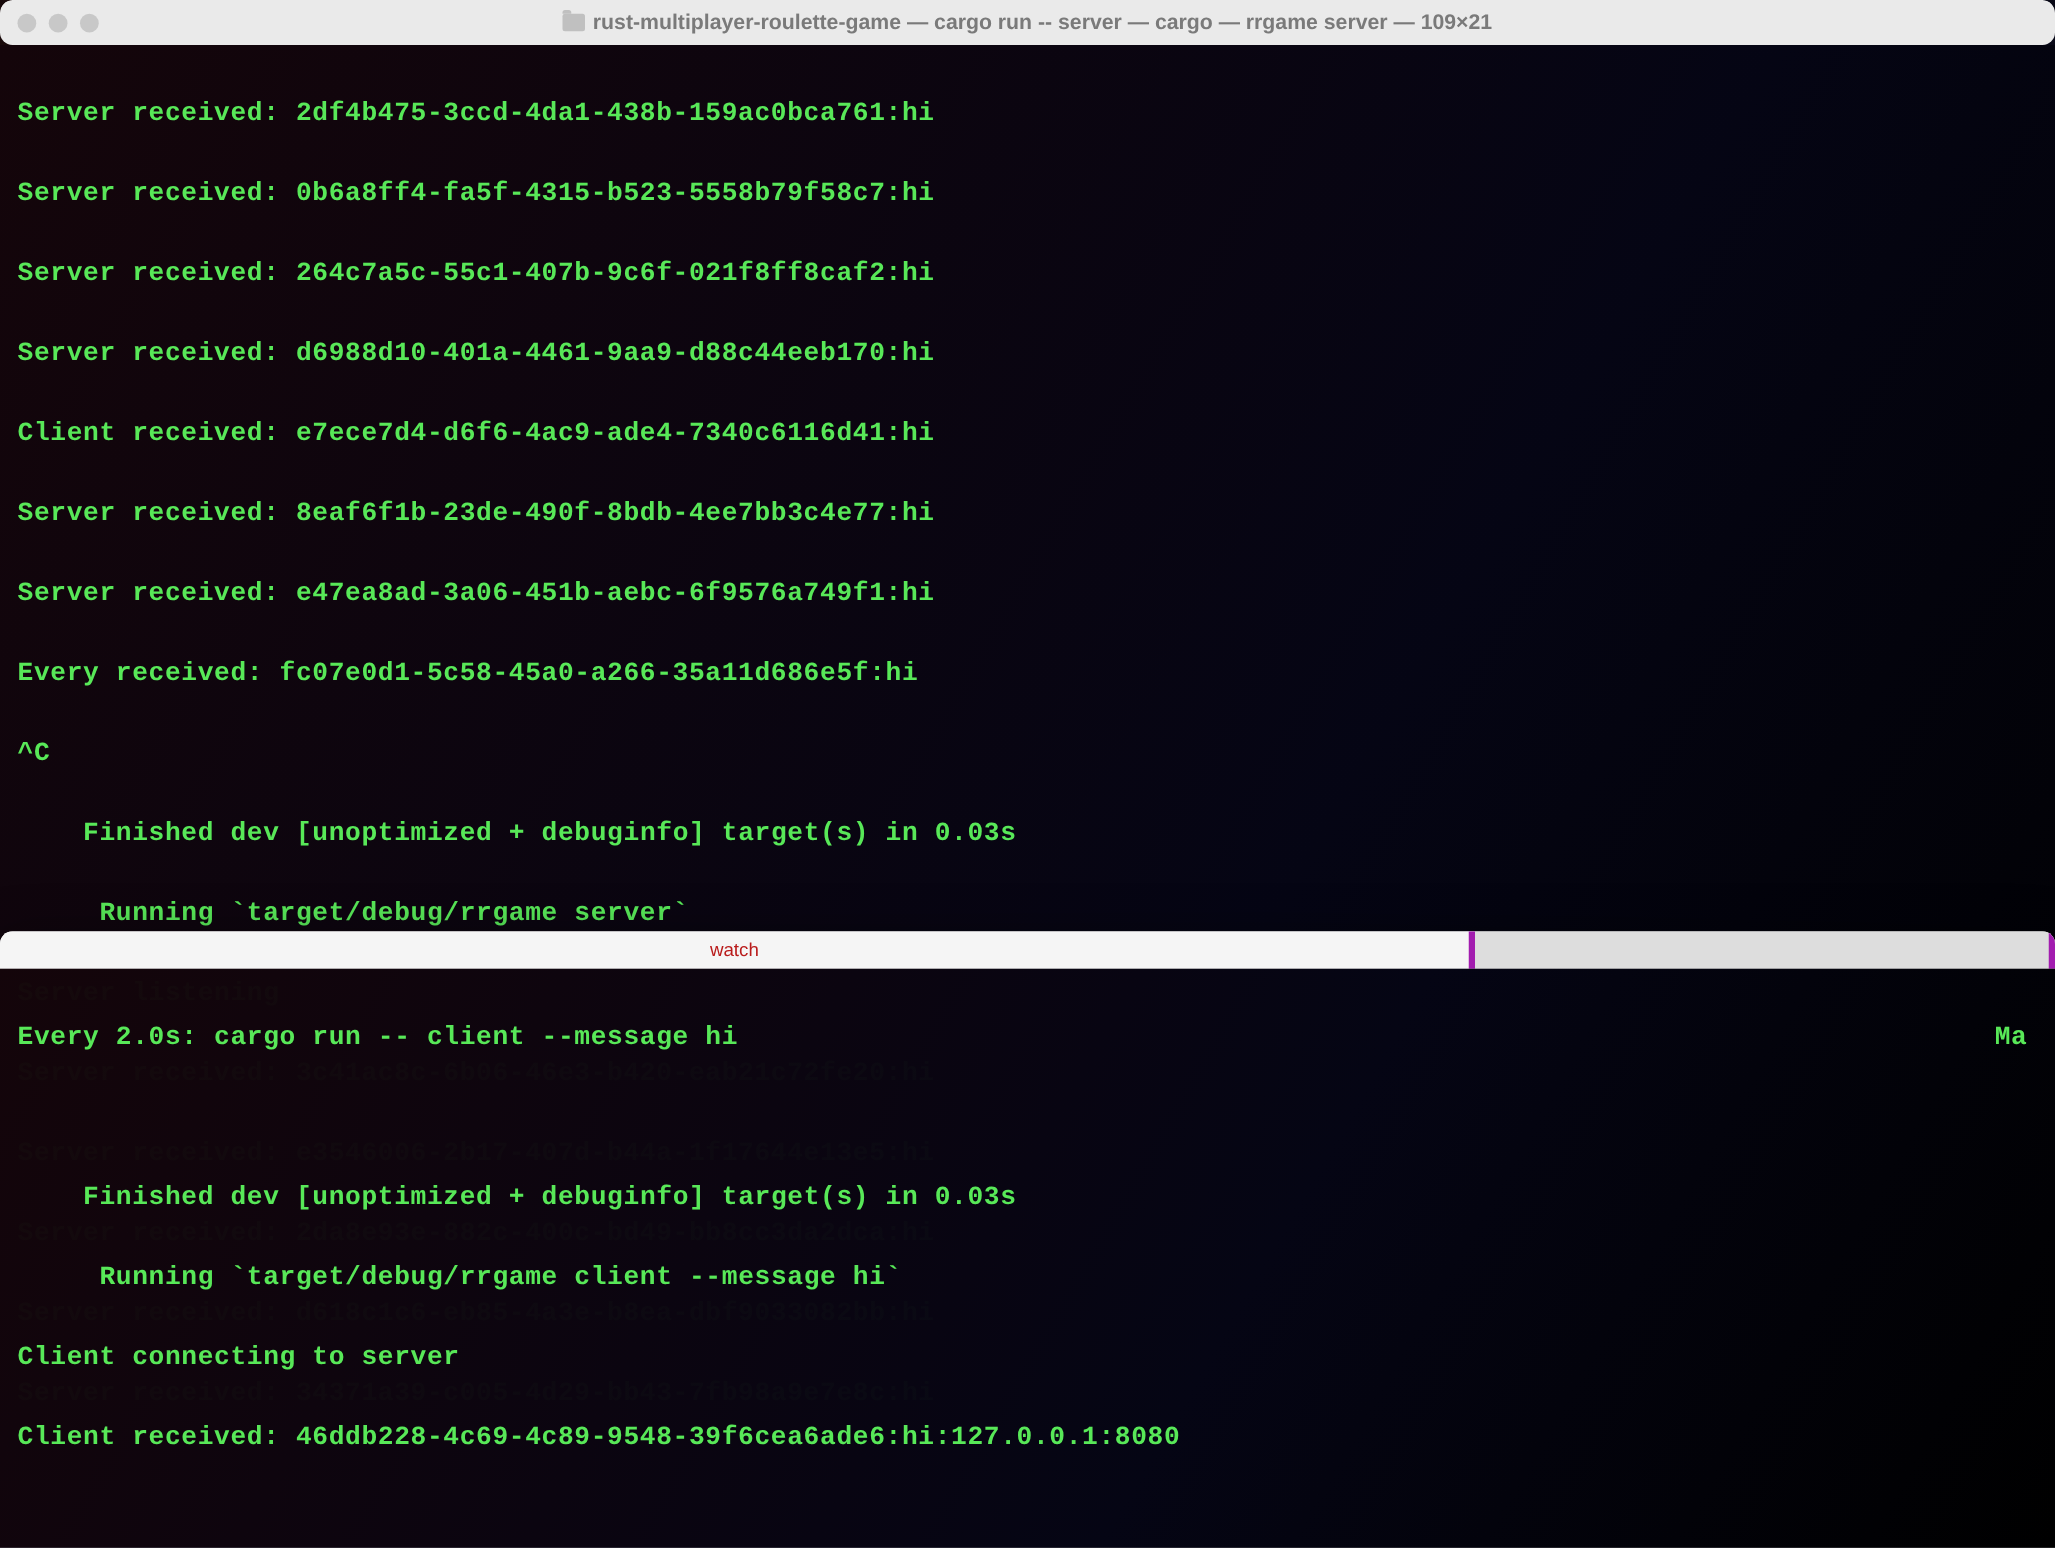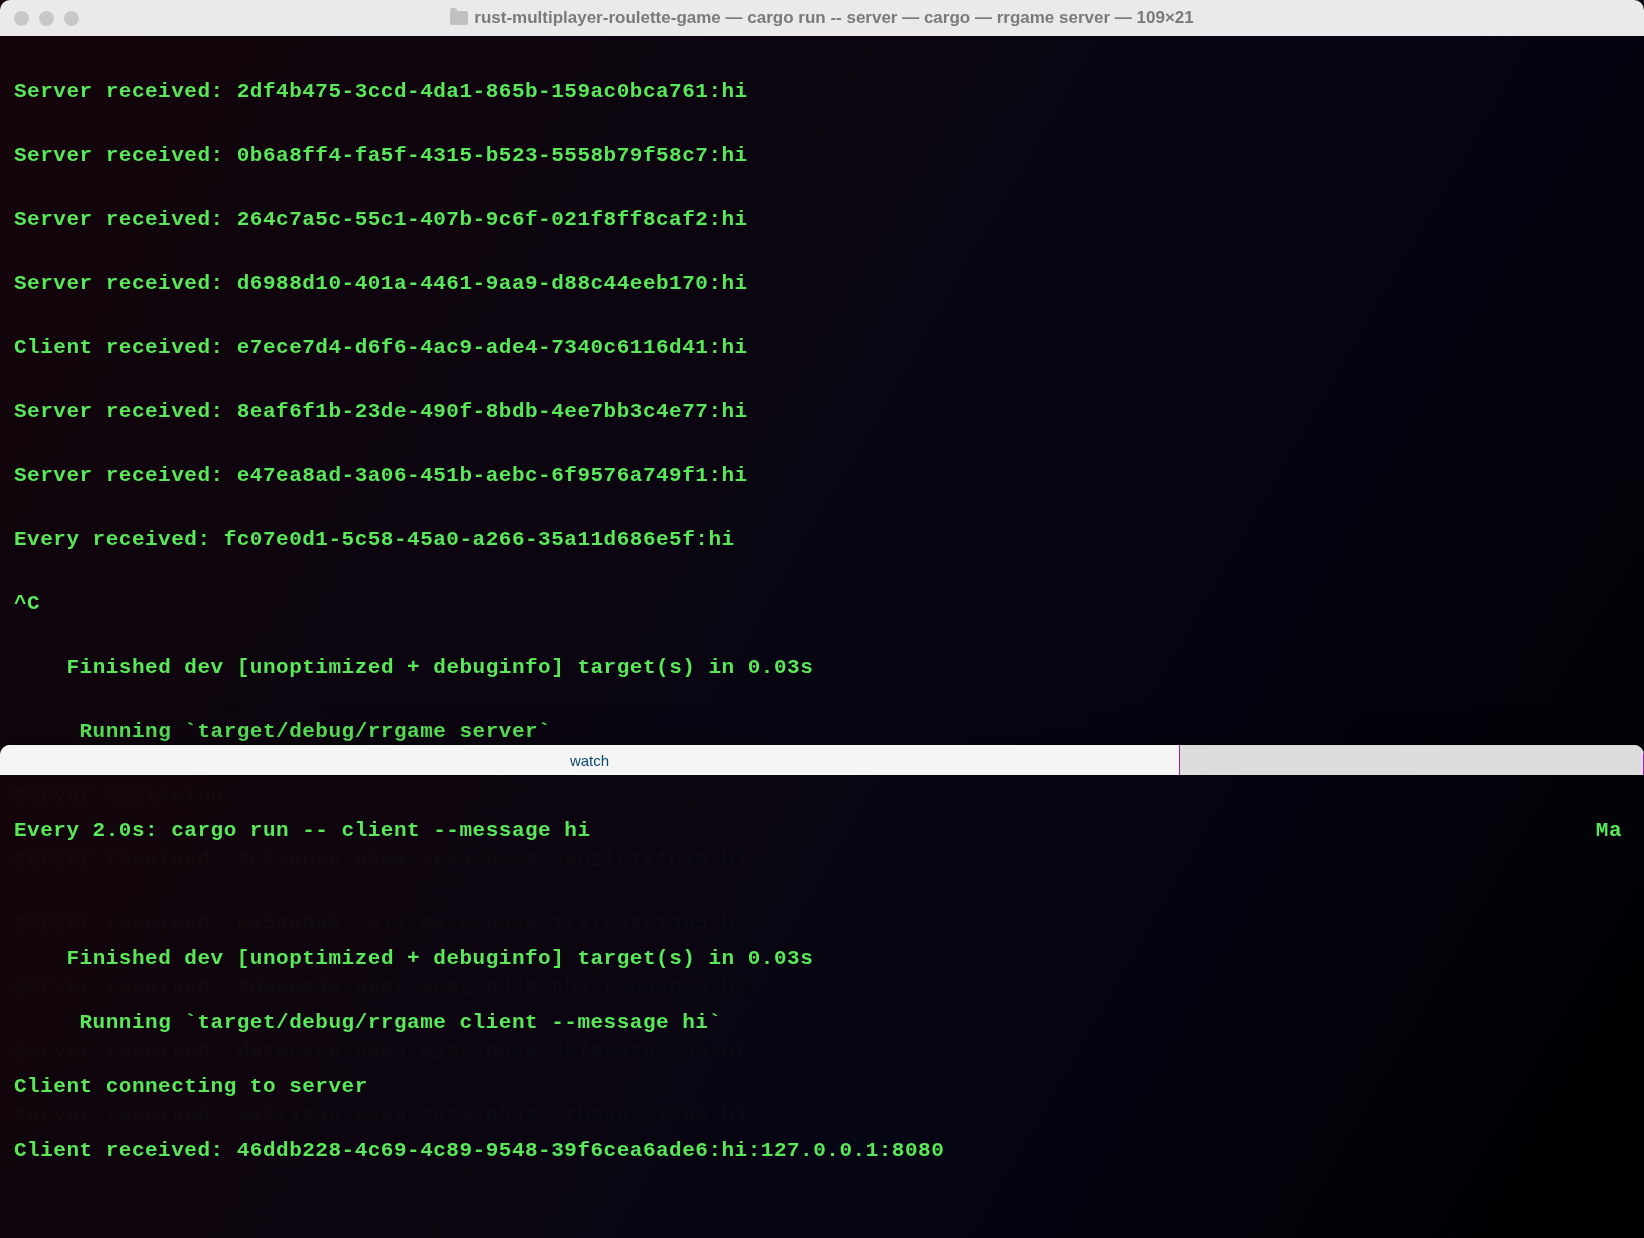--- a/index.html
+++ b/index.html
@@ -34,20 +34,21 @@
     .titlebar {
       background: #e0e0e0;
       height: 36px;
       display: flex;
       align-items: center;
       padding: 0 12px;
       position: relative;
     }
     .titlebar.inactive {
       background: #eaeaea;
+      border-radius: 10px;
     }
     .traffic-lights {
       display: flex;
       gap: 10px;
       position: absolute;
       left: 14px;
     }
     .traffic-light {
       width: 15px;
       height: 15px;
@@ -102,22 +103,22 @@
       display: flex;
       align-items: stretch;
       font-family: -apple-system, BlinkMacSystemFont, sans-serif;
     }
     .tab {
       padding: 10px 20px;
       display: flex;
       align-items: center;
       justify-content: center;
       font-size: 15px;
-      color: #0c4a6e;
-      border-right: 1px solid #a21caf;
+      color: #b91c1c;
+      border-right: 5px solid #a21caf;
       cursor: pointer;
     }
     .tab.active {
       background: #f5f5f5;
     }
     .tab-wide {
       flex: 0 0 1180px;
     }
     .terminal {
       background: #0b0b18;
@@ -158,21 +159,21 @@
       <div class="traffic-light tl-inactive"></div>
       <div class="traffic-light tl-inactive"></div>
       <div class="traffic-light tl-inactive"></div>
     </div>
     <div class="title-center">
       <span class="folder-icon gray"></span>
       <span>rust-multiplayer-roulette-game — cargo run -- server — cargo — rrgame server — 109×21</span>
     </div>
   </div>
   <div class="terminal">
-<div class="line">Server received: 2df4b475-3ccd-4da1-865b-159ac0bca761:hi</div>
+<div class="line">Server received: 2df4b475-3ccd-4da1-438b-159ac0bca761:hi</div>
 <div class="line">Server received: 0b6a8ff4-fa5f-4315-b523-5558b79f58c7:hi</div>
 <div class="line">Server received: 264c7a5c-55c1-407b-9c6f-021f8ff8caf2:hi</div>
 <div class="line">Server received: d6988d10-401a-4461-9aa9-d88c44eeb170:hi</div>
 <div class="line">Client received: e7ece7d4-d6f6-4ac9-ade4-7340c6116d41:hi</div>
 <div class="line">Server received: 8eaf6f1b-23de-490f-8bdb-4ee7bb3c4e77:hi</div>
 <div class="line">Server received: e47ea8ad-3a06-451b-aebc-6f9576a749f1:hi</div>
 <div class="line">Every received: fc07e0d1-5c58-45a0-a266-35a11d686e5f:hi</div>
 <div class="line ctrl">^C</div>
 <div class="line">    <span class="finished">Finished</span><span> dev [unoptimized + debuginfo] target(s) in 0.03s</span></div>
 <div class="line">     <span class="running">Running</span><span> `target/debug/rrgame server`</span></div>

